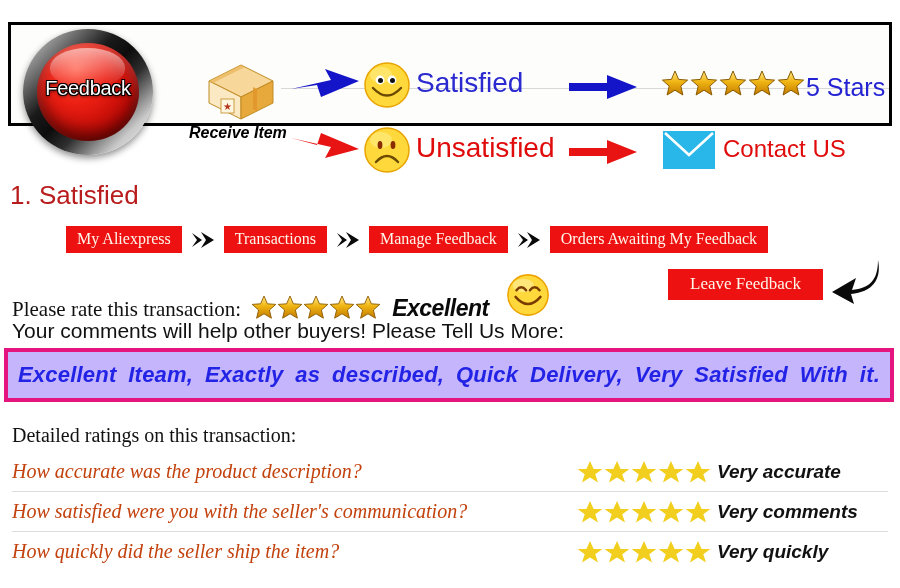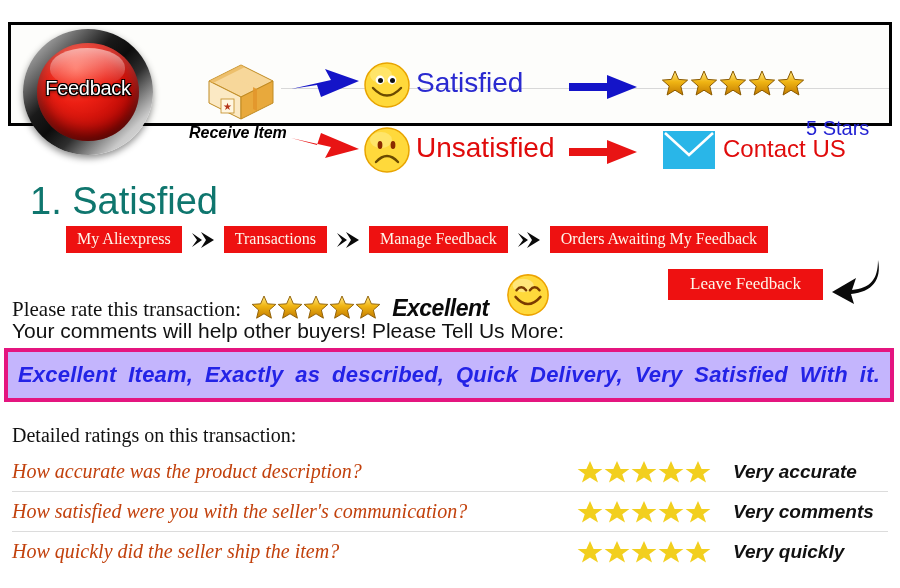--- a/index.html
+++ b/index.html
@@ -107,37 +107,36 @@
   .word-unsatisfied {
     position: absolute; left: 405px; top: 107px;
     font-family: "Liberation Sans", sans-serif;
     font-size: 28px; color: #e00b0b;
   }
 
   .header-stars { position: absolute; left: 650px; top: 44px; }
   .word-5stars {
     position: absolute; left: 795px; top: 48px;
     font-family: "Liberation Sans", sans-serif;
-    font-size: 20px; color: #2323d4; margin-top: 44px;
+    font-size: 25px; color: #2323d4;
   }
 
   .envelope { position: absolute; left: 652px; top: 106px; }
   .word-contact {
     position: absolute; left: 712px; top: 110px;
     font-family: "Liberation Sans", sans-serif;
     font-size: 24px; color: #e00b0b;
   }
 
   
   .section-title {
     position: absolute; left: 10px; top: 180px;
     font-family: "Liberation Sans", sans-serif;
-    font-size: 38px;
-    color: #0f766e;
-    margin-left: 20px;
+    font-size: 26px;
+    color: #b91c1c;
   }
 
   
   .breadcrumb {
     position: absolute;
     left: 66px; top: 226px;
     display: flex;
     align-items: center;
   }
   .crumb {
@@ -233,21 +232,21 @@
     color: #c2410c;
     white-space: nowrap;
     font-style: italic;
   }
   .detail-stars { display: flex; flex: 0 0 140px; }
   .detail-verdict {
     font-family: "Liberation Sans", sans-serif;
     font-weight: bold; font-style: italic;
     font-size: 19px;
     color: #111;
-    margin-left: 16px;
+    margin-left: 0;
     white-space: nowrap;
   }
 </style>
 </head>
 <body>
 
 <div class="banner">
   <div class="banner-inner">
 
     <div class="banner-divider"></div>

